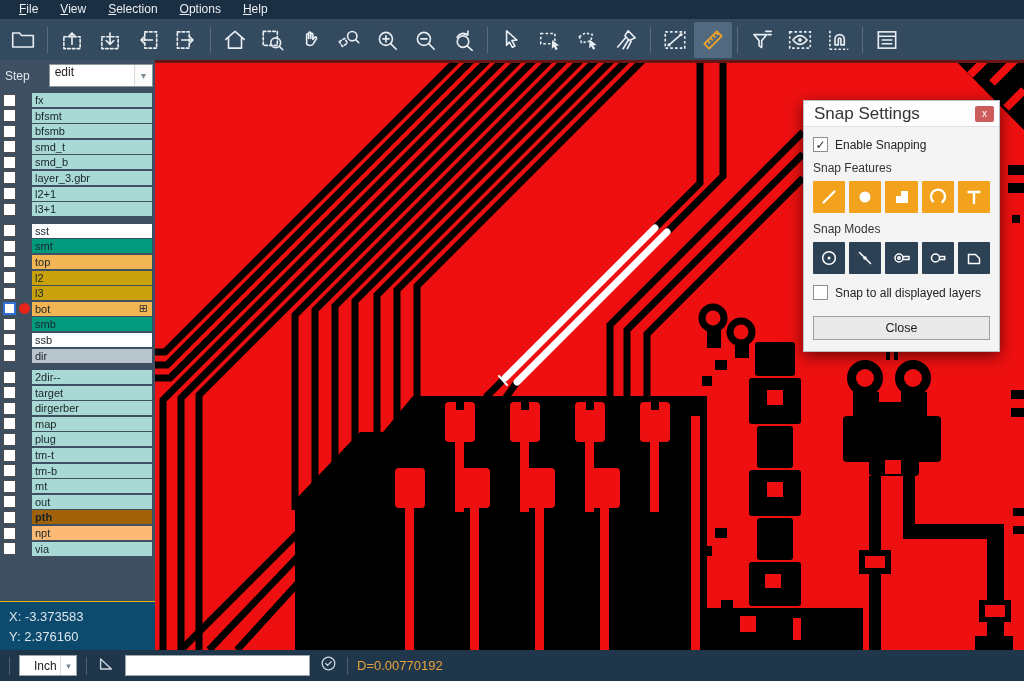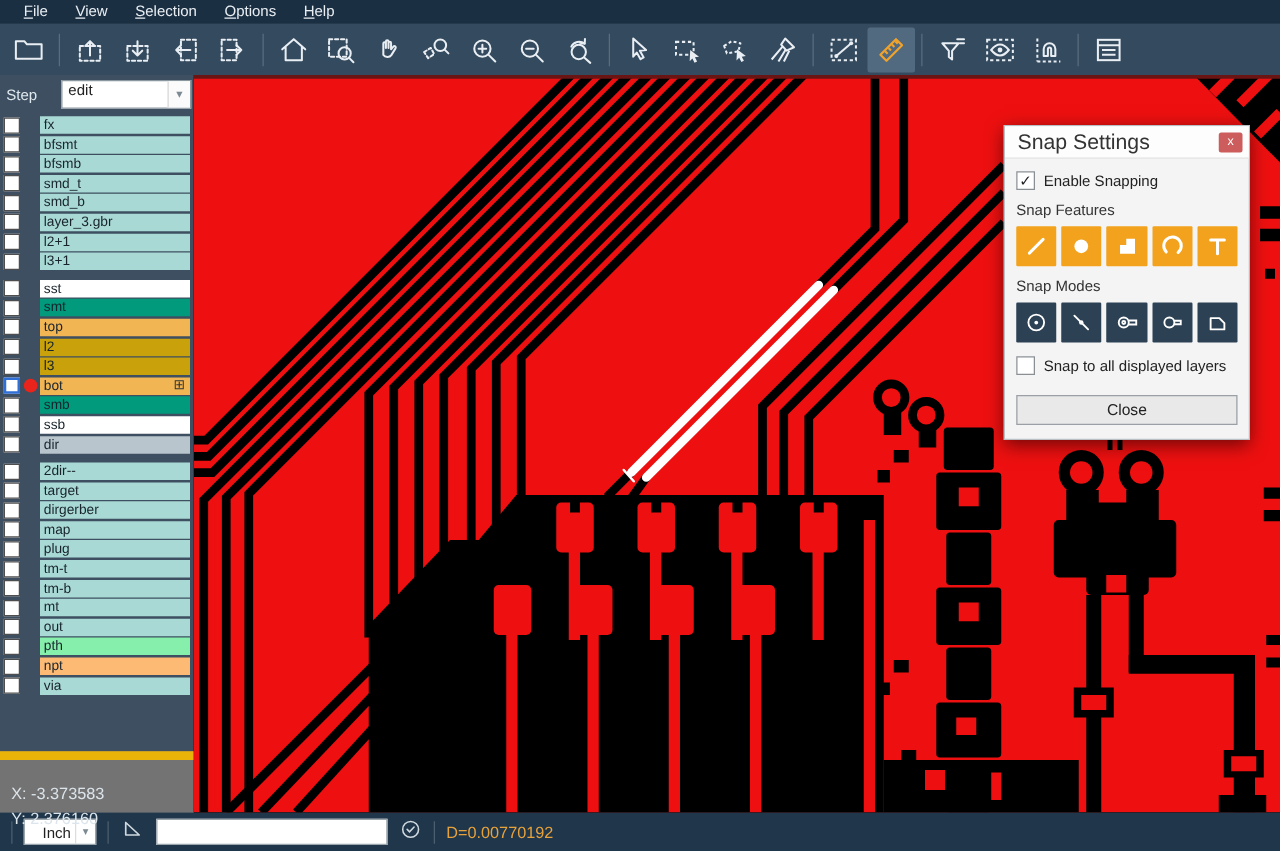--- a/index.html
+++ b/index.html
@@ -34,21 +34,21 @@
   .step-select .chev{width:18px;height:100%;border-left:1px solid #d8d8d8;display:flex;align-items:center;justify-content:center;color:#7c8a94;font-size:10px;background:#fbfbfb}
   .layers{padding-top:2px}
   .lrow{display:flex;align-items:center;height:14px;margin-bottom:1.6px}
   .lgap{height:6px}
   .lcheck{width:13px;height:13px;background:#fff;border:1px solid #4e4e4e;margin-left:3px;flex:0 0 auto}
   .lrow.sel .lcheck{border:2px solid #2f6fd6}
   .ldot{width:11px;height:11px;border-radius:50%;background:#e8241d;margin-left:3px;flex:0 0 auto}
   .lname{flex:1;height:14px;margin-left:16px;margin-right:3px;padding:0 4px 0 3px;font-size:11px;line-height:14px;color:#18242c;display:flex;align-items:center;white-space:nowrap;overflow:hidden}
   .lrow.sel .lname{margin-left:2px}
   .lgrid{margin-left:auto;font-size:11px;color:#333;line-height:11px}
-  .xy-panel{position:absolute;left:0;bottom:0;width:100%;height:49px;background:#737373;border-top:7px solid #eab308;padding:17px 9px;color:#dce5eb;font-size:13px;line-height:1.55}
+  .xy-panel{position:absolute;left:0;bottom:0;width:100%;height:49px;background:#0c4a6e;border-top:1px solid #eab308;padding:5px 9px;color:#dce5eb;font-size:13px;line-height:1.55}
 
   .canvas{flex:1;position:relative;background:#000;overflow:hidden}
   .canvas svg{position:absolute;inset:0;width:100%;height:100%}
 
   
   .statusbar{height:31px;background:#20364a;display:flex;align-items:center;padding:0 9px;gap:9px;flex:0 0 auto}
   .ssep{width:1px;height:18px;background:#4c5f70}
   .unit-select{width:58px;height:21px;background:#fff;border:1px solid #9aa5ac;display:flex;align-items:center;font-size:12px;color:#222}
   .unit-select .val{flex:1;padding-left:14px}
   .unit-select .chev{width:16px;height:100%;border-left:1px solid #ddd;display:flex;align-items:center;justify-content:center;color:#7c8a94;font-size:9px}
@@ -344,21 +344,21 @@
           <div class="lrow">
             <span class="lcheck"></span>
             <span class="lname" style="background: rgb(169, 217, 212);">mt</span>
           </div>
           <div class="lrow">
             <span class="lcheck"></span>
             <span class="lname" style="background: rgb(169, 217, 212);">out</span>
           </div>
           <div class="lrow">
             <span class="lcheck"></span>
-            <span class="lname" style="background: #86efac;">pth</span>
+            <span class="lname" style="background: #a16207; font-weight: bold;">pth</span>
           </div>
           <div class="lrow">
             <span class="lcheck"></span>
             <span class="lname" style="background: #fdba74;">npt</span>
           </div>
           <div class="lrow">
             <span class="lcheck"></span>
             <span class="lname" style="background: rgb(169, 217, 212);">via</span>
           </div>
         </div>

